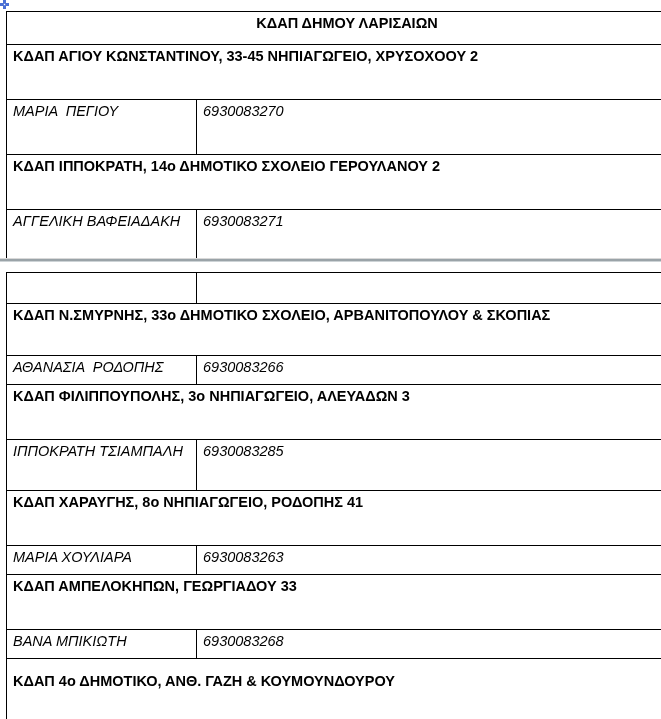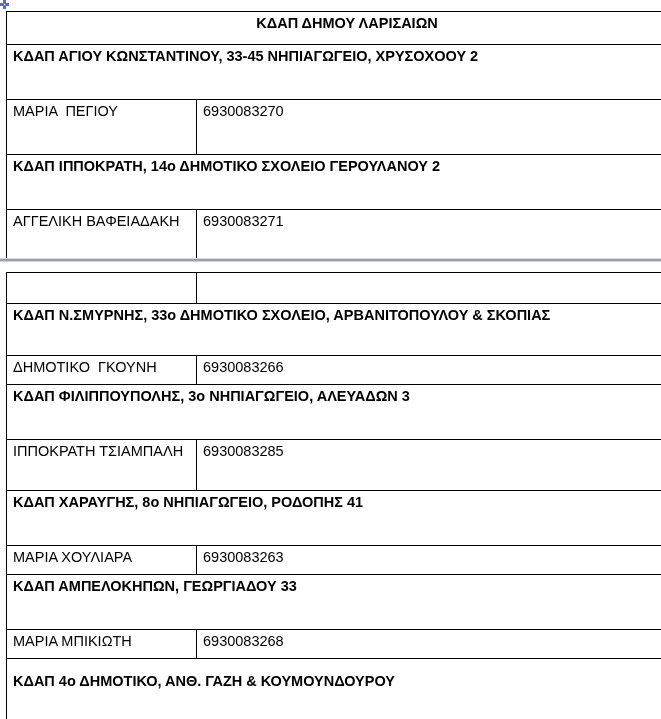--- a/index.html
+++ b/index.html
@@ -79,20 +79,21 @@
   }
   td.address-cell.h-xtall  { height: 45px; }
   td.address-cell.h-tall2  { height: 48px; }
   td.address-cell.h-last   { height: 50px; padding-top: 14px; }
 
   
   td.name-cell, td.phone-cell {
     font-weight: normal;
     font-size: 14.5px;
     white-space: pre;
+    font-style: italic;
   }
   td.name-cell.h1  { height: 48px; }
   td.name-cell.h2  { height: 44px; }
   td.name-cell.one { height: 22px; }
 
   
   td.empty-cell { height: 24px; }
 
   
   .page-break {
@@ -170,42 +171,42 @@
       </colgroup>
       <tbody>
         <tr>
           <td class="name-cell empty-cell"></td>
           <td class="phone-cell empty-cell"></td>
         </tr>
         <tr>
           <td class="address-cell h-xtall" colspan="2">ΚΔΑΠ Ν.ΣΜΥΡΝΗΣ, 33ο ΔΗΜΟΤΙΚΟ ΣΧΟΛΕΙΟ,  ΑΡΒΑΝΙΤΟΠΟΥΛΟΥ &amp; ΣΚΟΠΙΑΣ</td>
         </tr>
         <tr>
-          <td class="name-cell one">ΔΗΜΟΤΙΚΟ  ΓΚΟΥΝΗ</td>
+          <td class="name-cell one">ΑΘΑΝΑΣΙΑ  ΡΟΔΟΠΗΣ</td>
           <td class="phone-cell">6930083266</td>
         </tr>
         <tr>
           <td class="address-cell h-tall2" colspan="2">ΚΔΑΠ ΦΙΛΙΠΠΟΥΠΟΛΗΣ, 3ο ΝΗΠΙΑΓΩΓΕΙΟ, ΑΛΕΥΑΔΩΝ 3</td>
         </tr>
         <tr>
           <td class="name-cell h2">ΙΠΠΟΚΡΑΤΗ ΤΣΙΑΜΠΑΛΗ</td>
           <td class="phone-cell">6930083285</td>
         </tr>
         <tr>
           <td class="address-cell h-tall2" colspan="2">ΚΔΑΠ ΧΑΡΑΥΓΗΣ, 8ο ΝΗΠΙΑΓΩΓΕΙΟ, ΡΟΔΟΠΗΣ 41</td>
         </tr>
         <tr>
           <td class="name-cell one">ΜΑΡΙΑ ΧΟΥΛΙΑΡΑ</td>
           <td class="phone-cell">6930083263</td>
         </tr>
         <tr>
           <td class="address-cell h-tall2" colspan="2">ΚΔΑΠ ΑΜΠΕΛΟΚΗΠΩΝ, ΓΕΩΡΓΙΑΔΟΥ 33</td>
         </tr>
         <tr>
-          <td class="name-cell one">ΜΑΡΙΑ ΜΠΙΚΙΩΤΗ</td>
+          <td class="name-cell one">ΒΑΝΑ ΜΠΙΚΙΩΤΗ</td>
           <td class="phone-cell">6930083268</td>
         </tr>
         <tr>
           <td class="address-cell h-last" colspan="2">ΚΔΑΠ 4ο ΔΗΜΟΤΙΚΟ, ΑΝΘ. ΓΑΖΗ &amp; ΚΟΥΜΟΥΝΔΟΥΡΟΥ</td>
         </tr>
       </tbody>
     </table>
   </div>
 
 </div>

